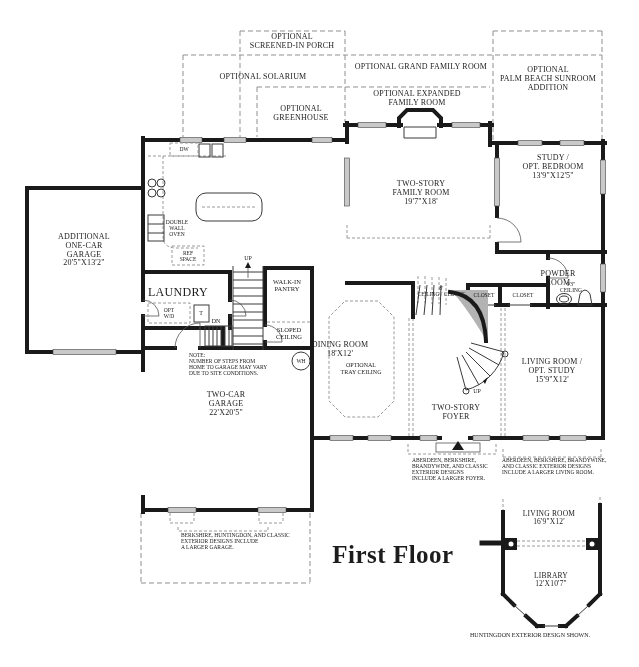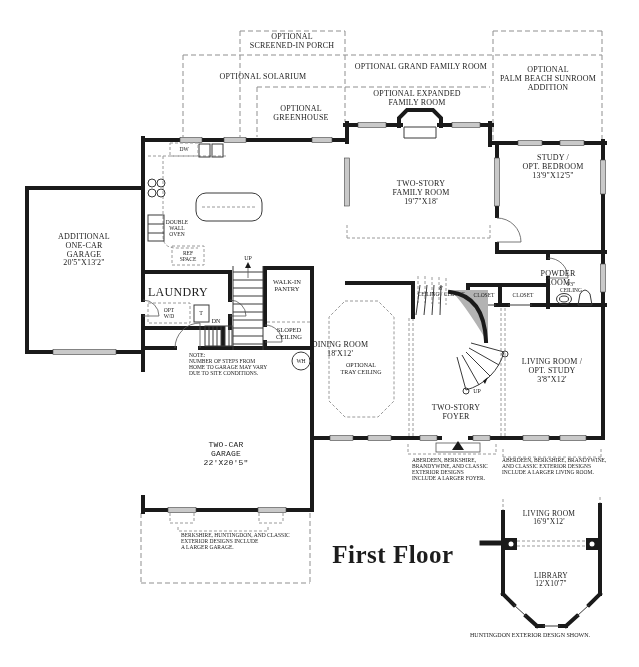--- a/index.html
+++ b/index.html
@@ -247,22 +247,22 @@
   <div class="lbl s55" style="left:571px;top:287px;">9'3"
 CEILING</div>
   <div class="lbl s8" style="left:340px;top:350px;">DINING ROOM
 18'X12'</div>
   <div class="lbl s6" style="left:361px;top:369px;">OPTIONAL
 TRAY CEILING</div>
   <div class="lbl s8" style="left:456px;top:413px;">TWO-STORY
 FOYER</div>
   <div class="lbl s8" style="left:552px;top:371px;">LIVING ROOM /
 OPT. STUDY
-3'8"X12'</div>
-  <div class="lbl s8" style="left:226px;top:454px;font-family:Liberation Mono, monospace;">TWO-CAR
+15'9"X12'</div>
+  <div class="lbl s8" style="left:226px;top:404px;">TWO-CAR
 GARAGE
 22'X20'5"</div>
   <div class="lbl s65" style="left:287px;top:285px;">WALK-IN
 PANTRY</div>
 
   <div class="lbl s55" style="left:184px;top:149px;">DW</div>
   <div class="lbl s55" style="left:177px;top:228px;">DOUBLE
 WALL
 OVEN</div>
   <div class="lbl s55" style="left:188px;top:256px;">REF

